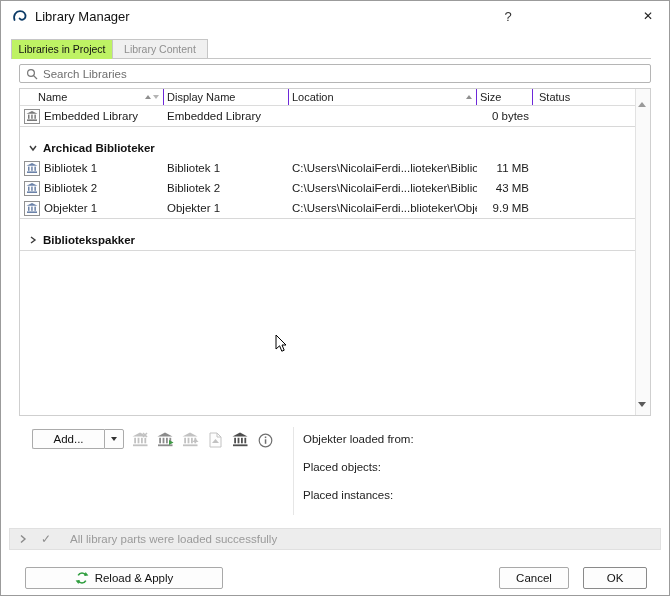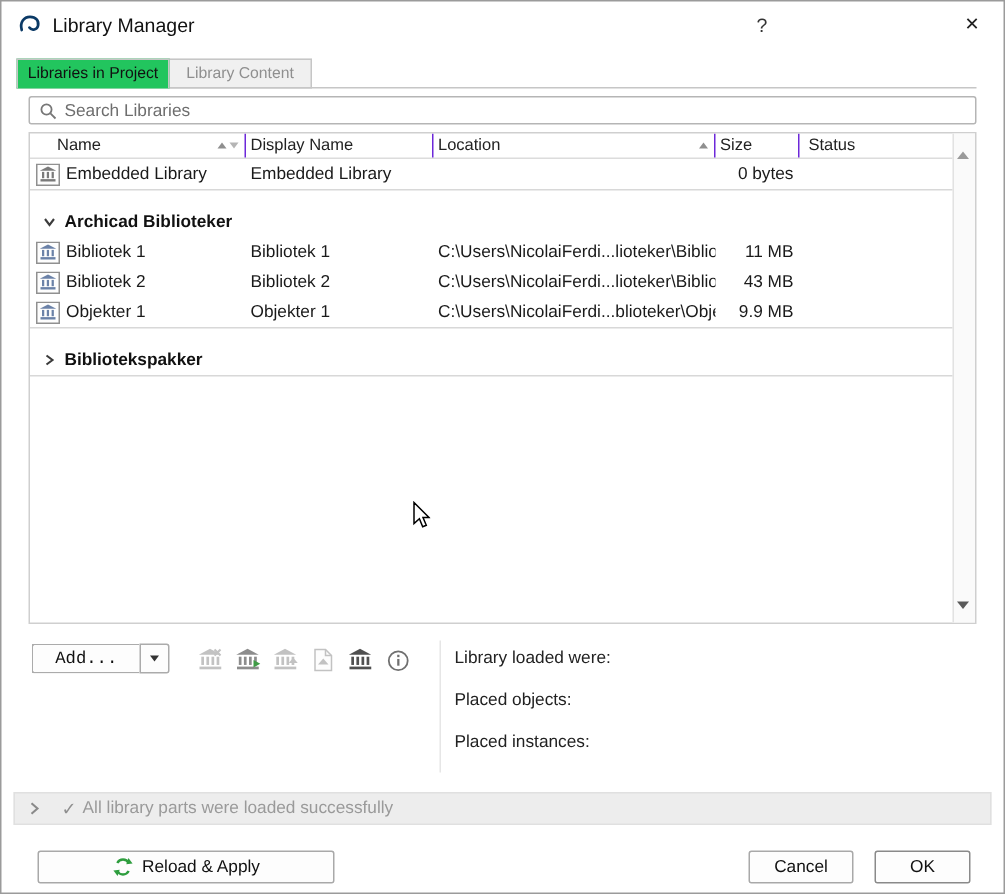--- a/index.html
+++ b/index.html
@@ -12,21 +12,21 @@
   .wtitle   { position:absolute; left:34px; top:8px; font-size:13px; color:#111; }
   .winbtn   { position:absolute; top:3px; width:30px; height:24px; background:none; border:none;
               font-size:13px; color:#333; font-family:inherit; cursor:default; padding:0; }
   .helpbtn  { left:492px; }
   .closebtn { right:6px; font-size:12px; color:#222; }
 
   
   .tab { position:absolute; top:38px; height:20px; box-sizing:border-box; font-size:10.5px;
          line-height:19px; text-align:center; border:1px solid #c6c6c6; cursor:default;
          white-space:nowrap; overflow:hidden; }
-  .tab-active   { left:10px;  width:102px; background:#22c55e; border-bottom:none; z-index:3; color:#111; }
+  .tab-active   { left:10px;  width:102px; background:#bef264; border-bottom:none; z-index:3; color:#111; }
   .tab-inactive { left:111px; width:96px;  background:#f0f0f0; color:#8f8f8f; z-index:1;text-align:center; }
   .tabline { position:absolute; top:57px; left:10px; right:18px; border-top:1px solid #c6c6c6; z-index:2; }
 
   
   .searchbox { position:absolute; top:63px; left:18px; right:18px; height:19px; box-sizing:border-box;
                border:1px solid #b5b5b5; border-radius:2px; background:#fff; display:flex; align-items:center; }
   .searchbox .sicon { margin:0 5px 0 6px; display:flex; }
   .searchinput { border:none; outline:none; flex:1; font-size:11.5px; font-family:inherit;
                  color:#333; background:transparent; padding:0; }
   .searchinput::placeholder { color:#6e6e6e; opacity:1; }
@@ -62,42 +62,42 @@
   .grow { display:flex; align-items:center; height:20px; font-weight:bold; font-size:11.5px; color:#111; }
   .grow .chev { width:14px; margin-left:6px; display:flex; justify-content:center; }
   .glabel { margin-left:3px; }
   .grow-last { border-bottom:1px solid #d8d8d8; }
 
   .vscroll { position:absolute; top:0; right:0; bottom:0; width:14px; border-left:1px solid #e2e2e2; background:#fafafa; }
   .sb-up   { position:absolute; top:4px; left:2px; }
   .sb-down { position:absolute; bottom:4px; left:2px; }
 
   
-  .addsplit { position:absolute; top:428px; left:20px; height:20px; display:flex;font-family:Liberation Mono, monospace; }
+  .addsplit { position:absolute; top:428px; left:31px; height:20px; display:flex; }
   .addmain  { width:72px; box-sizing:border-box; border:1px solid #ababab; border-right:none;
               background:#fdfdfd; font-size:11.5px; font-family:inherit; color:#111;
               border-radius:2px 0 0 2px; cursor:default; }
   .adddrop  { width:20px; box-sizing:border-box; border:1px solid #ababab; background:#fdfdfd;
               border-radius:0 2px 2px 0; display:flex; align-items:center; justify-content:center;
               cursor:default; padding:0; }
   .droptri  { border-left:3.5px solid transparent; border-right:3.5px solid transparent; border-top:4px solid #333; }
   .libtools { position:absolute; top:428px; left:128px; display:flex; gap:2px; }
   .iconbtn  { width:23px; height:22px; background:none; border:none; display:flex; align-items:center;
               justify-content:center; padding:0; cursor:default; }
 
   .divider-v { position:absolute; top:426px; left:292px; height:88px; border-left:1px solid #e6e6e6; }
   .details { position:absolute; top:432px; left:302px; font-size:11.5px; color:#222; }
   .details > div { margin-bottom:15px; line-height:13px; }
 
   
   .statusbar { position:absolute; left:8px; right:8px; top:527px; height:22px; box-sizing:border-box;
                background:#ededed; border:1px solid #e0e0e0; display:flex; align-items:center; }
   .sb-chev { margin-left:9px; display:flex; }
   .sb-check { color:#8f8f8f; font-size:12px; margin-left:14px; }
-  .sb-msg { color:#9a9a9a; font-size:11.5px; margin-left:4px; }
+  .sb-msg { color:#9a9a9a; font-size:11.5px; margin-left:19px; }
 
   
   .btn { position:absolute; top:566px; height:22px; box-sizing:border-box; border:1px solid #a9a9a9;
          background:#fdfdfd; border-radius:2px; font-size:11.5px; font-family:inherit; color:#111; cursor:default; }
   .btn-reload { left:24px; width:198px; display:flex; align-items:center; justify-content:center; gap:6px; }
   .btn-cancel { right:100px; width:70px; }
   .btn-ok     { right:22px; width:64px; border-color:#8a8a8a; }
 
   .cursor { position:absolute; left:274px; top:333px; z-index:10; pointer-events:none; }
 </style>
@@ -325,21 +325,21 @@
           <circle cx="7.5" cy="7.5" r="6.3" fill="none" stroke="#707070" stroke-width="1.2"></circle>
           <rect x="6.8" y="6.3" width="1.5" height="4.5" fill="#707070"></rect>
           <rect x="6.8" y="3.5" width="1.5" height="1.6" fill="#707070"></rect>
         </svg>
     </button>
   </div>
 
   <div class="divider-v"></div>
 
   <div class="details">
-    <div>Library loaded were:</div>
+    <div>Objekter loaded from:</div>
     <div>Placed objects:</div>
     <div>Placed instances:</div>
   </div>
 
   <div class="statusbar">
     <span class="sb-chev">
       <svg width="8" height="10" viewBox="0 0 8 10">
           <polyline points="2,1.5 6,5 2,8.5" fill="none" stroke="#8a8a8a" stroke-width="1.4"></polyline>
         </svg>
     </span>

